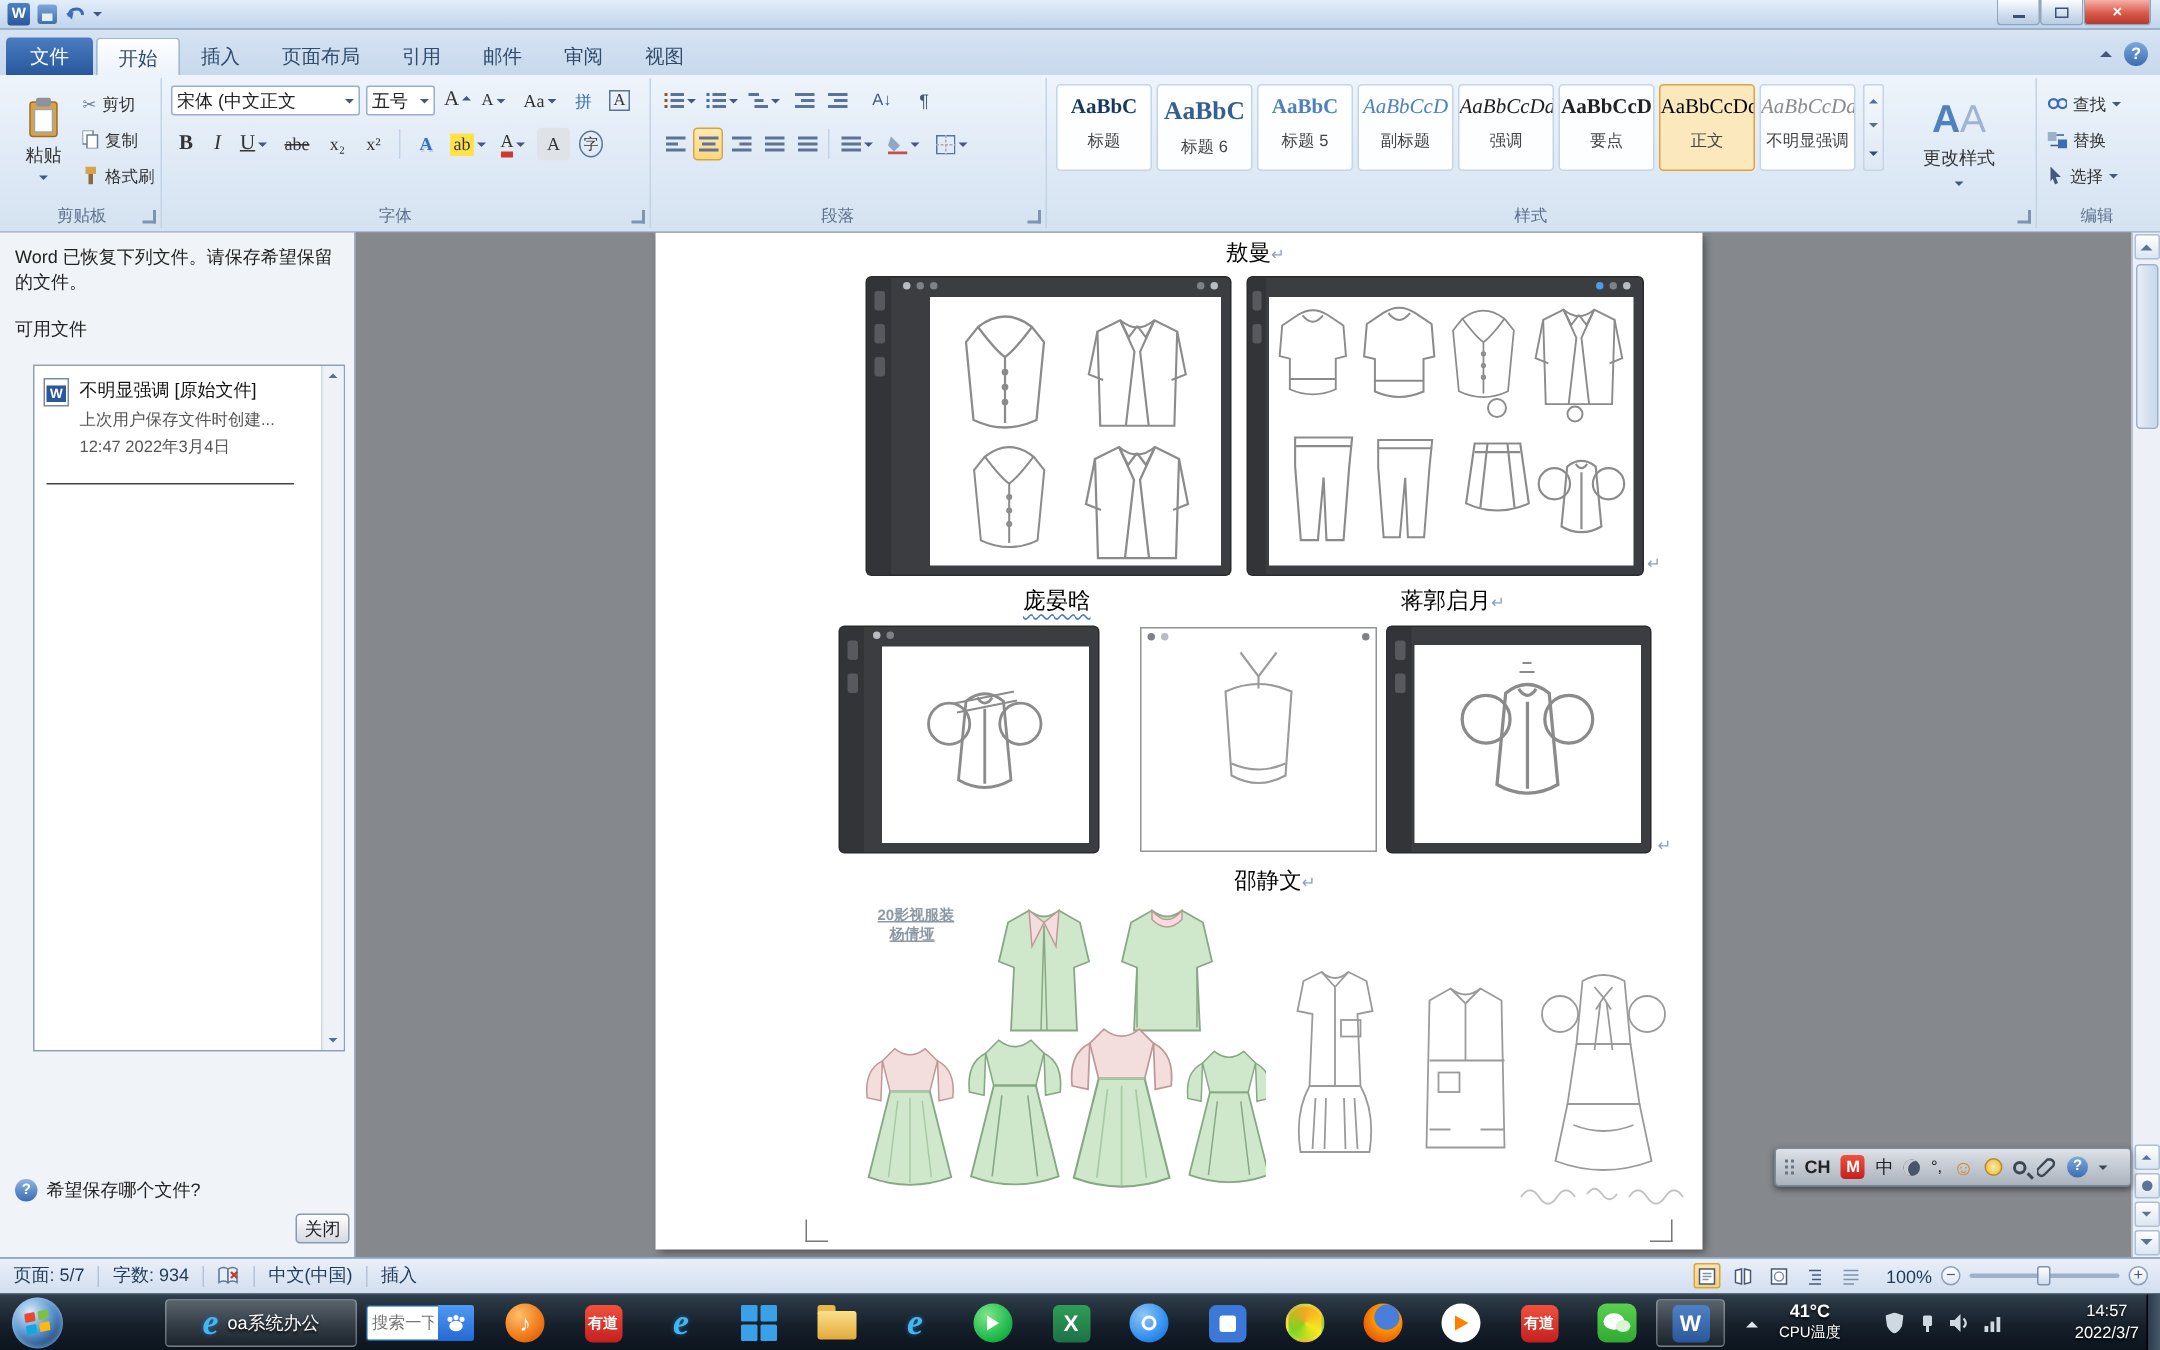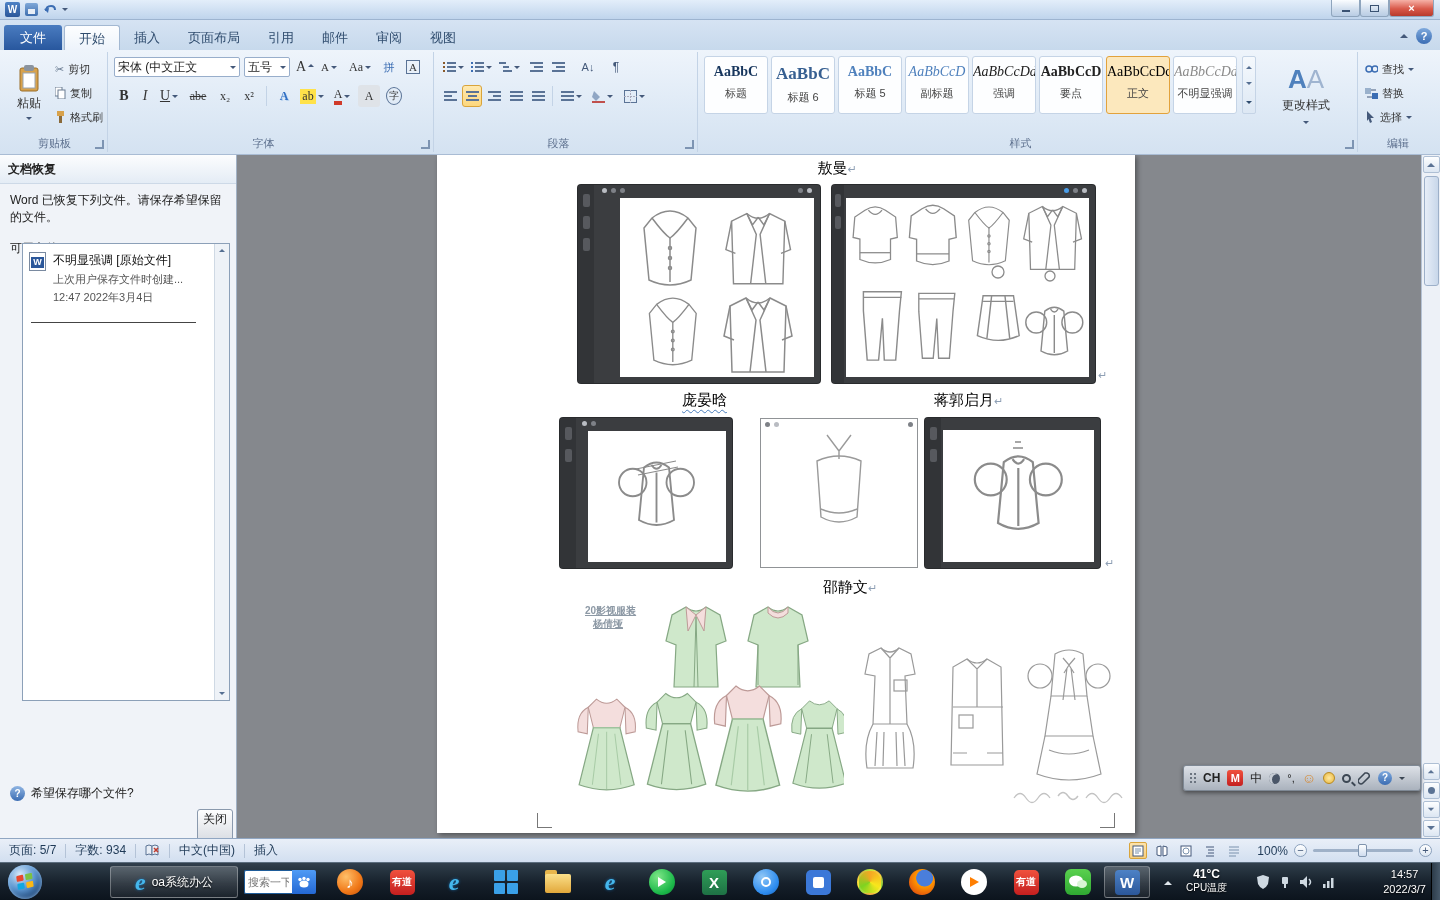--- a/index.html
+++ b/index.html
@@ -71,21 +71,21 @@
 .listbox{position:absolute;left:22px;top:88px;width:208px;height:458px;background:#fff;border:1px solid #8ca0b8;}
 .lscroll{position:absolute;right:0;top:0;bottom:0;width:15px;background:#eef2f7;border-left:1px solid #cfd9e4;display:flex;flex-direction:column;justify-content:space-between;align-items:center;padding:2px 0;}
 .fitem{position:absolute;left:6px;top:8px;right:20px;display:flex;gap:7px;}
 .wfile{width:17px;height:19px;background:#fff;border:1px solid #7a8aa0;position:relative;flex:none;}
 .wfile i{position:absolute;left:1px;top:4px;width:13px;height:11px;background:#2b579a;color:#fff;font-style:normal;font-size:9px;font-weight:bold;text-align:center;line-height:11px;}
 .fitem .l1{color:#111;}
 .fitem .l2,.fitem .l3{color:#555;font-size:11px;margin-top:3px;}
 .fsep{position:absolute;left:8px;top:78px;width:165px;height:1px;background:#444;}
 .qrow{position:absolute;left:10px;top:630px;display:flex;gap:6px;align-items:center;}
 .qicon{width:15px;height:15px;border-radius:50%;background:linear-gradient(#8fb4e2,#3b6db3);color:#fff;font-size:10px;font-weight:bold;text-align:center;line-height:15px;flex:none;}
-.closebtn{position:absolute;left:197px;top:654px;width:36px;height:36px;background:linear-gradient(#fefefe,#d5d9e0);border:1px solid #8a99ad;border-radius:3px;font-size:12px;text-align:center;line-height:18px;color:#222;}
+.closebtn{position:absolute;left:197px;top:654px;width:36px;height:20px;background:linear-gradient(#fefefe,#d5d9e0);border:1px solid #8a99ad;border-radius:3px;font-size:12px;text-align:center;line-height:18px;color:#222;}
 
 
 #docarea{position:absolute;left:237px;top:155px;width:1184px;height:683px;background:#85888d;overflow:hidden;}
 #page{position:absolute;left:200px;top:0;width:698px;height:678px;background:#fff;box-shadow:2px 2px 5px rgba(0,0,0,.4);}
 .docname{position:absolute;font-family:"Liberation Serif",serif;font-size:15px;color:#000;text-align:center;}
 .pilc{color:#8fa0b5;font-size:11px;font-family:"Liberation Sans",sans-serif;}
 .wavy{text-decoration:underline wavy #4a7ebb 1px;text-underline-offset:4px;}
 .panel{position:absolute;background:#3b3d40;border-radius:3px;box-shadow:0 0 0 1px #292b2d;}
 .panel .side{position:absolute;left:0;top:0;bottom:0;width:16px;background:#323437;border-radius:3px 0 0 3px;}
 .panel .side i{display:block;width:7px;height:13px;background:#57595e;border-radius:2px;margin:9px auto 0;}
@@ -520,21 +520,20 @@
             <path d="M2,0 L9,7 L5.5,7 L7,11 L5,12 L3.5,8 L2,10 Z" fill="#44597a"></path>
           </svg>
           <span>选择</span>
           <span class="caret"></span>
         </div>
     <div class="glabel" style="right:0">编辑</div>
   </div>
 </div>
 
 <div id="pane">
-  <div class="ptitle">文档恢复</div>
   <div class="pmsg">Word 已恢复下列文件。请保存希望保留的文件。</div>
   <div class="avail">可用文件</div>
   <div class="listbox">
     <div class="fitem">
       <span class="wfile">
             <i>W</i>
           </span>
       <span>
         <div class="l1">不明显强调  [原始文件]</div>
         <div class="l2">上次用户保存文件时创建...</div>

